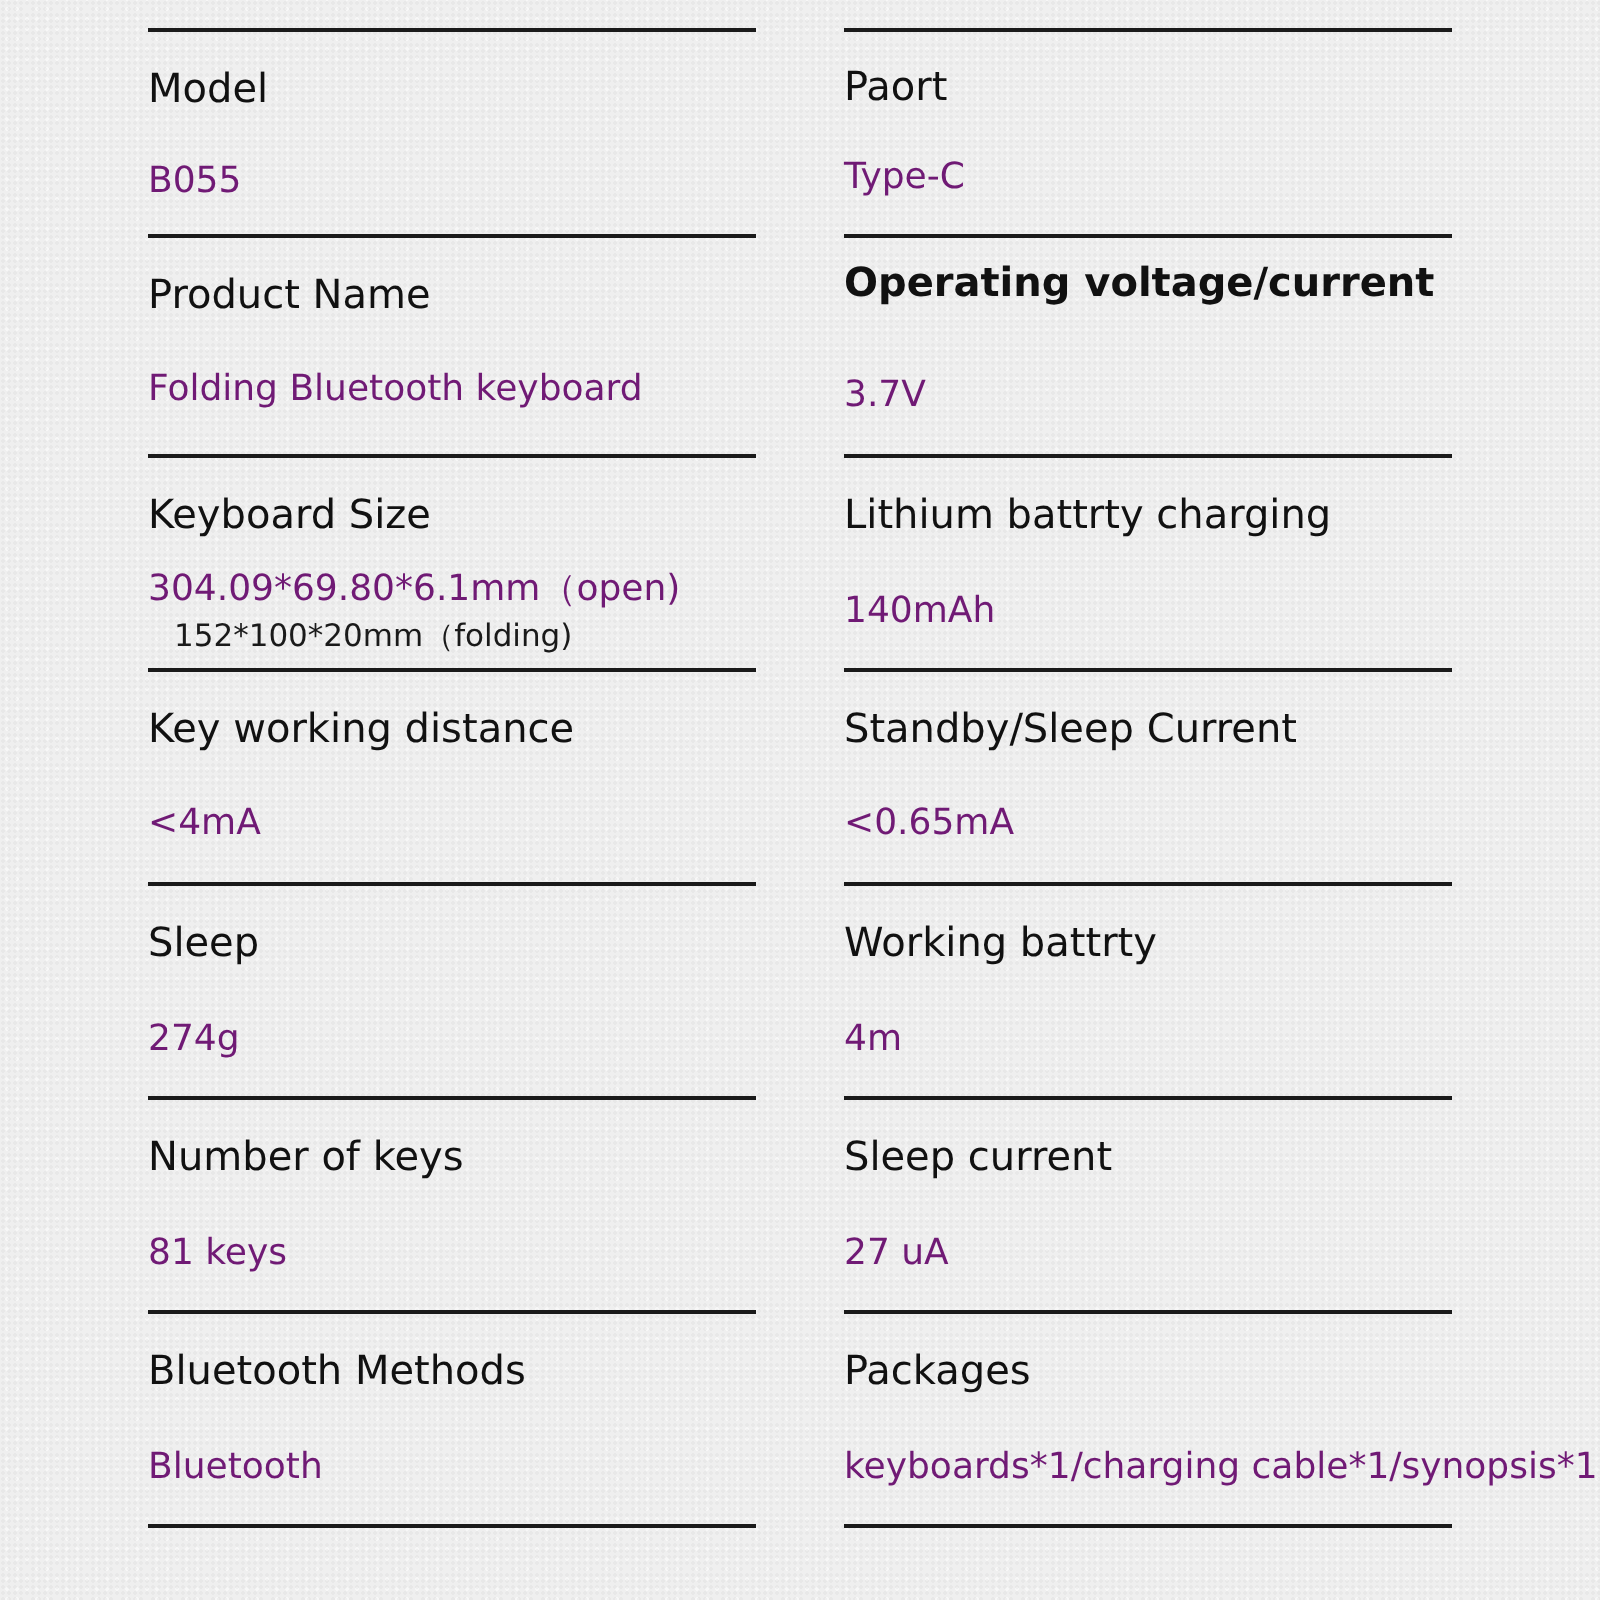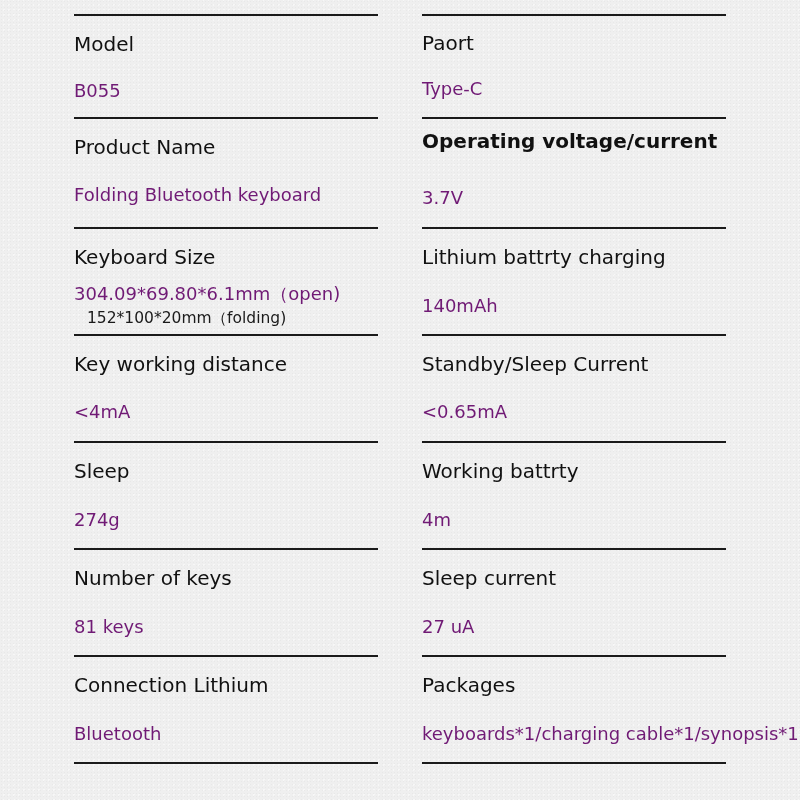--- a/index.html
+++ b/index.html
@@ -62,21 +62,21 @@
   </div>
   <div class="rule" style="top:548px"></div>
 
   <div class="cell" style="top:0">
     <div class="label" style="top:566px">Number of keys</div>
     <div class="value" style="top:616px">81 keys</div>
   </div>
   <div class="rule" style="top:655px"></div>
 
   <div class="cell" style="top:0">
-    <div class="label" style="top:673px">Connection Lithium</div>
+    <div class="label" style="top:673px">Bluetooth Methods</div>
     <div class="value" style="top:723px">Bluetooth</div>
   </div>
   <div class="rule" style="top:762px"></div>
 </div>
 
 <div class="col right">
   <div class="rule" style="top:14px"></div>
 
   <div class="cell" style="top:0">
     <div class="label" style="top:31px">Paort</div>

